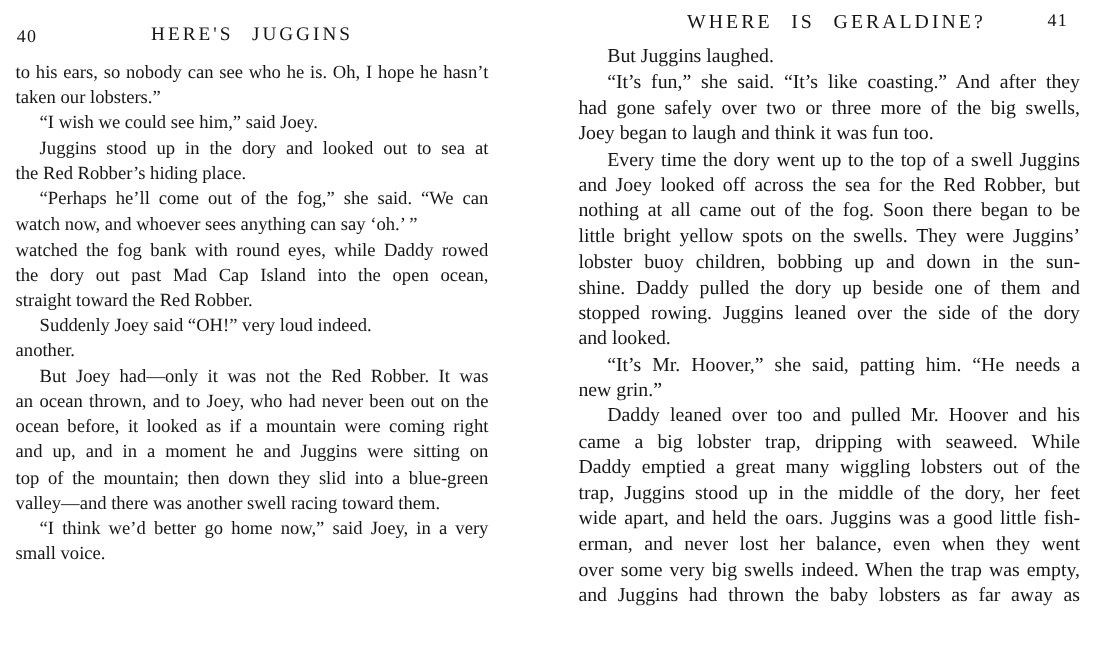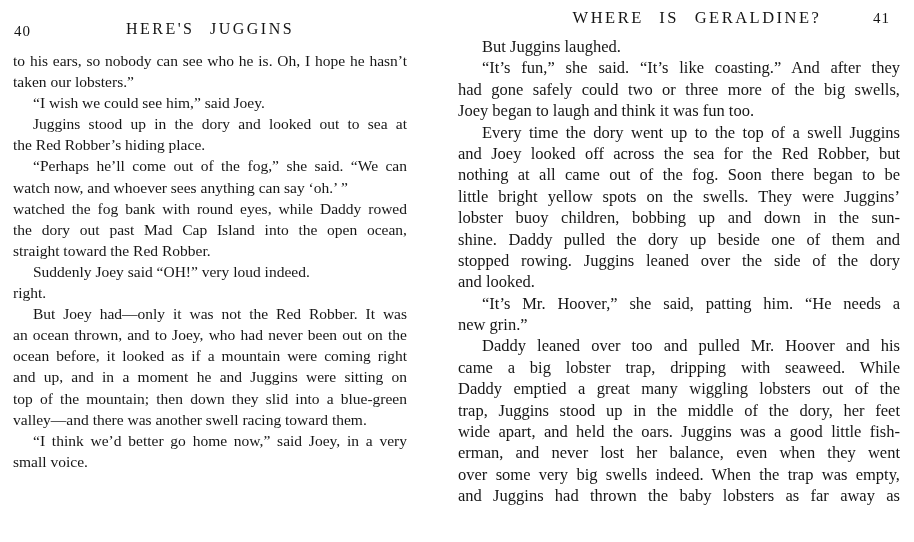--- a/index.html
+++ b/index.html
@@ -44,21 +44,21 @@
   .page-body { position: absolute; left: 0; right: 0; }
   .page-left  .page-body { top: 50px; font-size: 15.5px; }
   .page-right .page-body { top: 36px; font-size: 16.5px; }
 
   .line {
     text-align: justify;
     text-align-last: justify;
     white-space: normal;
   }
   .page-left  .line { line-height: 21.1px; height: 21.1px; }
-  .page-right .line { line-height: 21.4px; height: 21.4px; }
+  .page-right .line { line-height: 21.4px; height: 21.4px; margin-left: 24px; }
   .line.pe { text-align-last: left; }
   .page-left  .line.ind { text-indent: 20px; }
   .page-right .line.ind { text-indent: 24px; }
 </style>
 </head>
 <body>
 
 <div class="spread">
 
   <div class="page page-left">
@@ -69,39 +69,39 @@
         <div class="line pe">taken our lobsters.”</div>
         <div class="line ind pe">“I wish we could see him,” said Joey.</div>
         <div class="line ind">Juggins stood up in the dory and looked out to sea at</div>
         <div class="line pe">the Red Robber’s hiding place.</div>
         <div class="line ind">“Perhaps he’ll come out of the fog,” she said. “We can</div>
         <div class="line pe">watch now, and whoever sees anything can say ‘oh.’ ”</div>
         <div class="line">watched the fog bank with round eyes, while Daddy rowed</div>
         <div class="line">the dory out past Mad Cap Island into the open ocean,</div>
         <div class="line pe">straight toward the Red Robber.</div>
         <div class="line ind pe">Suddenly Joey said “OH!” very loud indeed.</div>
-        <div class="line pe">right.</div>
+        <div class="line pe">another.</div>
         <div class="line ind">But Joey had—only it was not the Red Robber. It was</div>
         <div class="line">an ocean thrown, and to Joey, who had never been out on the</div>
         <div class="line">ocean before, it looked as if a mountain were coming right</div>
         <div class="line">and up, and in a moment he and Juggins were sitting on</div>
         <div class="line">top of the mountain; then down they slid into a blue-green</div>
         <div class="line pe">valley—and there was another swell racing toward them.</div>
         <div class="line ind">“I think we’d better go home now,” said Joey, in a very</div>
         <div class="line pe">small voice.</div>
       </div>
   </div>
 
   <div class="page page-right">
     <div class="running-header"><span class="rh-text">WHERE IS GERALDINE?</span></div>
     <div class="folio folio-right">41</div>
     <div class="page-body">
         <div class="line ind pe">But Juggins laughed.</div>
         <div class="line ind">“It’s fun,” she said. “It’s like coasting.” And after they</div>
-        <div class="line">had gone safely could two or three more of the big swells,</div>
+        <div class="line">had gone safely over two or three more of the big swells,</div>
         <div class="line pe">Joey began to laugh and think it was fun too.</div>
         <div class="line ind">Every time the dory went up to the top of a swell Juggins</div>
         <div class="line">and Joey looked off across the sea for the Red Robber, but</div>
         <div class="line">nothing at all came out of the fog. Soon there began to be</div>
         <div class="line">little bright yellow spots on the swells. They were Juggins’</div>
         <div class="line">lobster buoy children, bobbing up and down in the sun-</div>
         <div class="line">shine. Daddy pulled the dory up beside one of them and</div>
         <div class="line">stopped rowing. Juggins leaned over the side of the dory</div>
         <div class="line pe">and looked.</div>
         <div class="line ind">“It’s Mr. Hoover,” she said, patting him. “He needs a</div>

